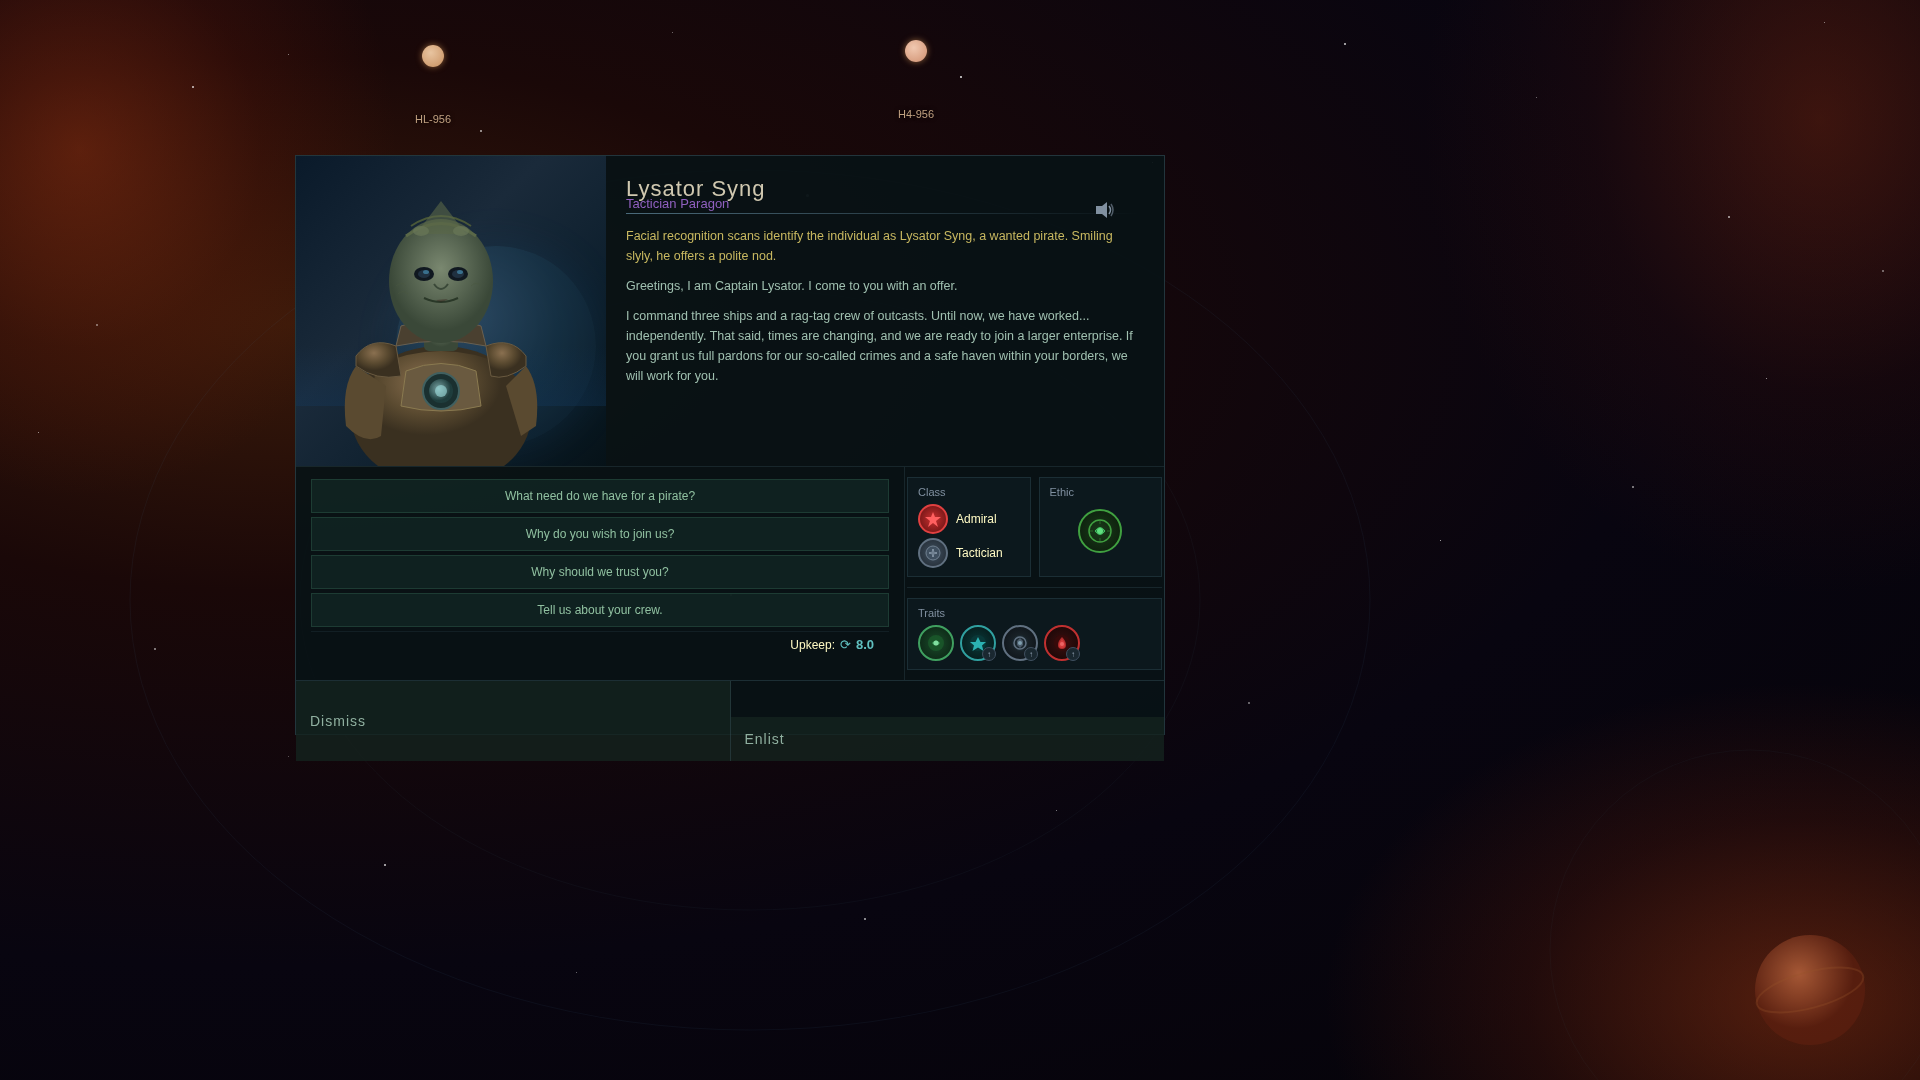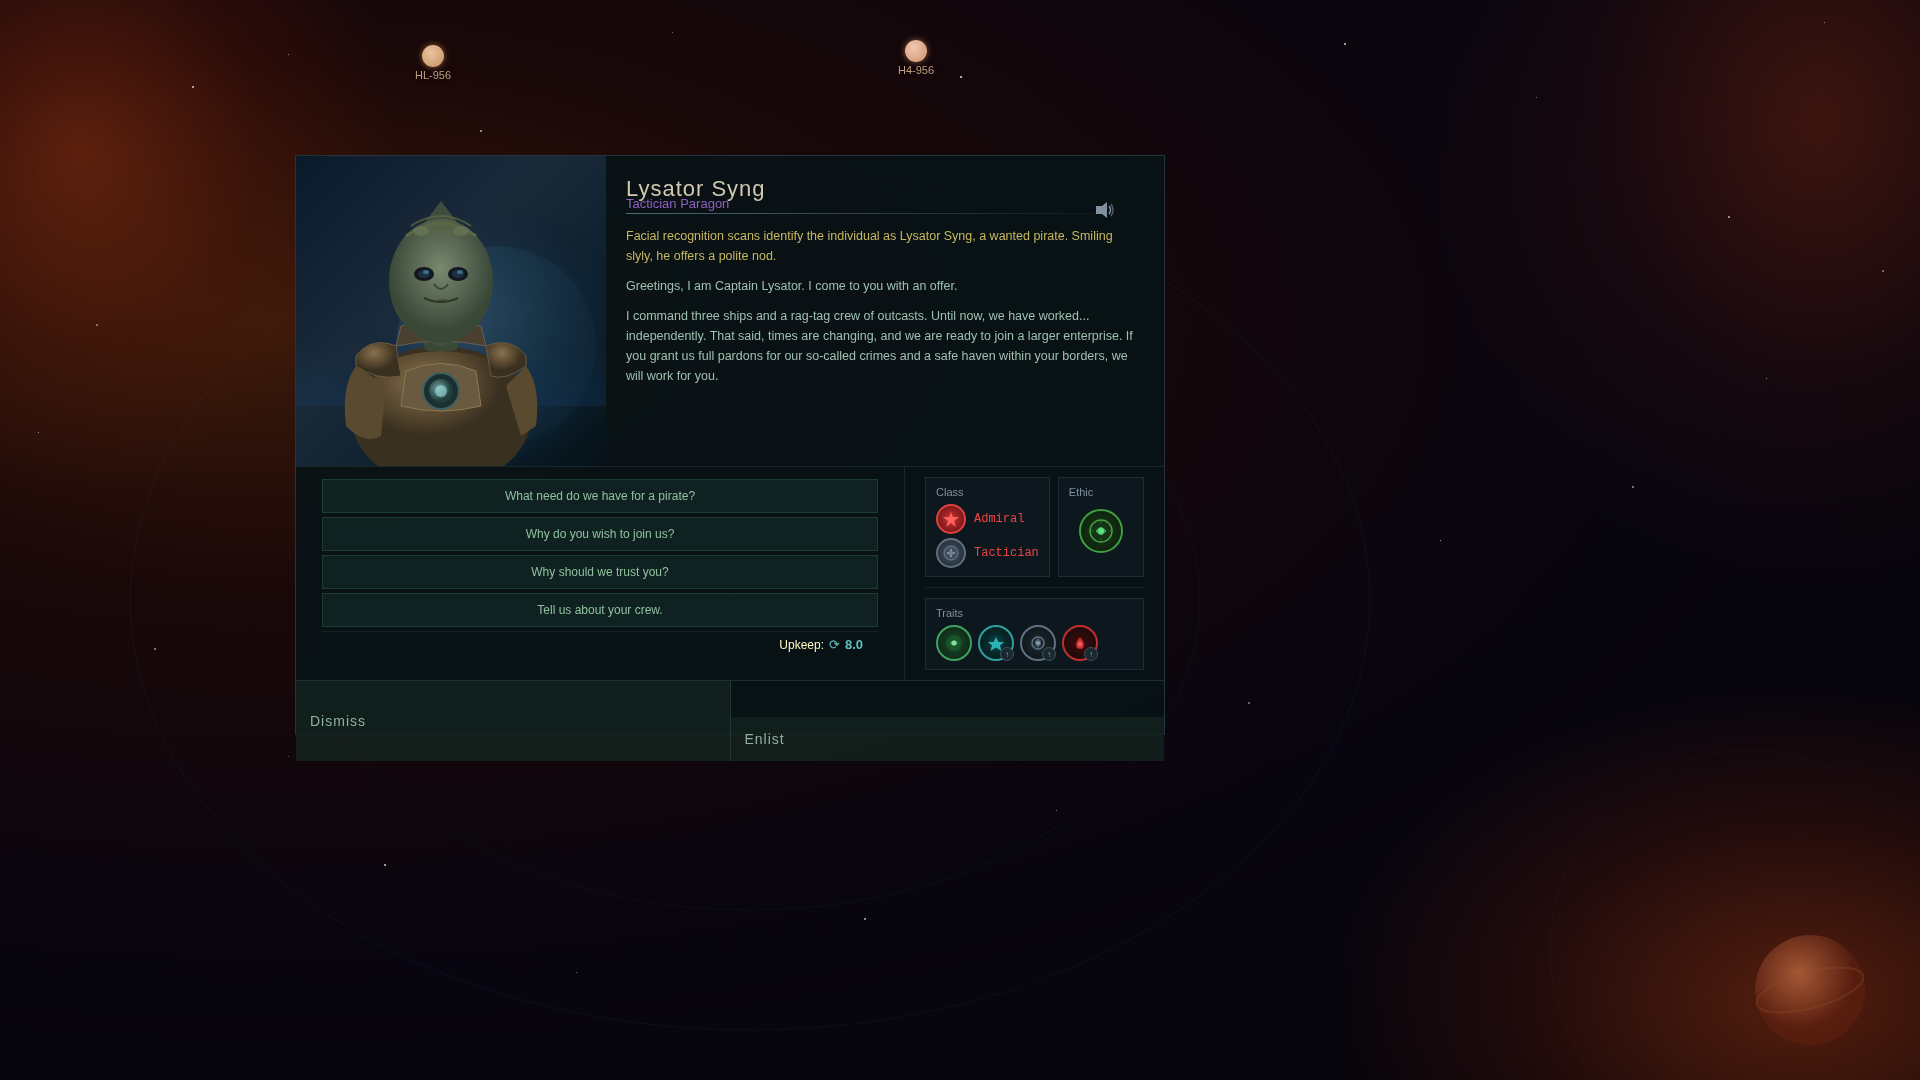--- a/index.html
+++ b/index.html
@@ -67,20 +67,21 @@
       width: 22px;
       height: 22px;
       border-radius: 50%;
       background: radial-gradient(circle at 40% 35%, #e8c4a0, #c89060);
       box-shadow: 0 0 6px rgba(255,180,100,0.5);
     }
     .map-planet .planet-label {
       color: #c0a080;
       font-size: 11px;
       text-shadow: 0 0 4px rgba(0,0,0,0.8);
+      margin-top: 44px;
     }
 
     
     .dialog {
       position: absolute;
       top: 155px;
       left: 295px;
       width: 870px;
       height: 580px;
       background: rgba(8, 18, 22, 0.92);
@@ -195,42 +196,42 @@
     
     .dialog-bottom {
       display: flex;
       gap: 0;
       border-top: 1px solid rgba(60, 90, 100, 0.3);
     }
 
     
     .choices-panel {
       flex: 1;
-      padding: 12px 26px;
+      padding: 12px 15px;
       display: flex;
       flex-direction: column;
       gap: 4px;
     }
 
     .choice-btn {
       background: rgba(20, 45, 40, 0.6);
       border: 1px solid rgba(50, 100, 80, 0.4);
       color: #90c0a0;
       padding: 9px 15px;
       font-size: 12px;
       text-align: center;
       cursor: pointer;
       transition: background 0.2s;
     }
 
     
     .stats-panel {
       width: 260px;
       border-left: 1px solid rgba(60, 90, 100, 0.3);
-      padding: 10px 20px;
+      padding: 10px 2px;
       display: flex;
       flex-direction: column;
       gap: 8px;
     }
 
     .stats-row {
       display: flex;
       gap: 8px;
     }
 
@@ -285,23 +286,22 @@
     }
 
     .tactician-icon {
       background: radial-gradient(circle, #405060, #202830);
       border: 2px solid #607080;
       color: #c0d0e0;
       font-size: 10px;
     }
 
     .stat-name {
-      color: #ef4444;
+      color: #fef9c3;
       font-size: 12px;
-      font-family: Liberation Mono, monospace;
     }
 
     
     .traits-row {
       display: flex;
       gap: 6px;
       align-items: center;
     }
 
     .trait-icon {

